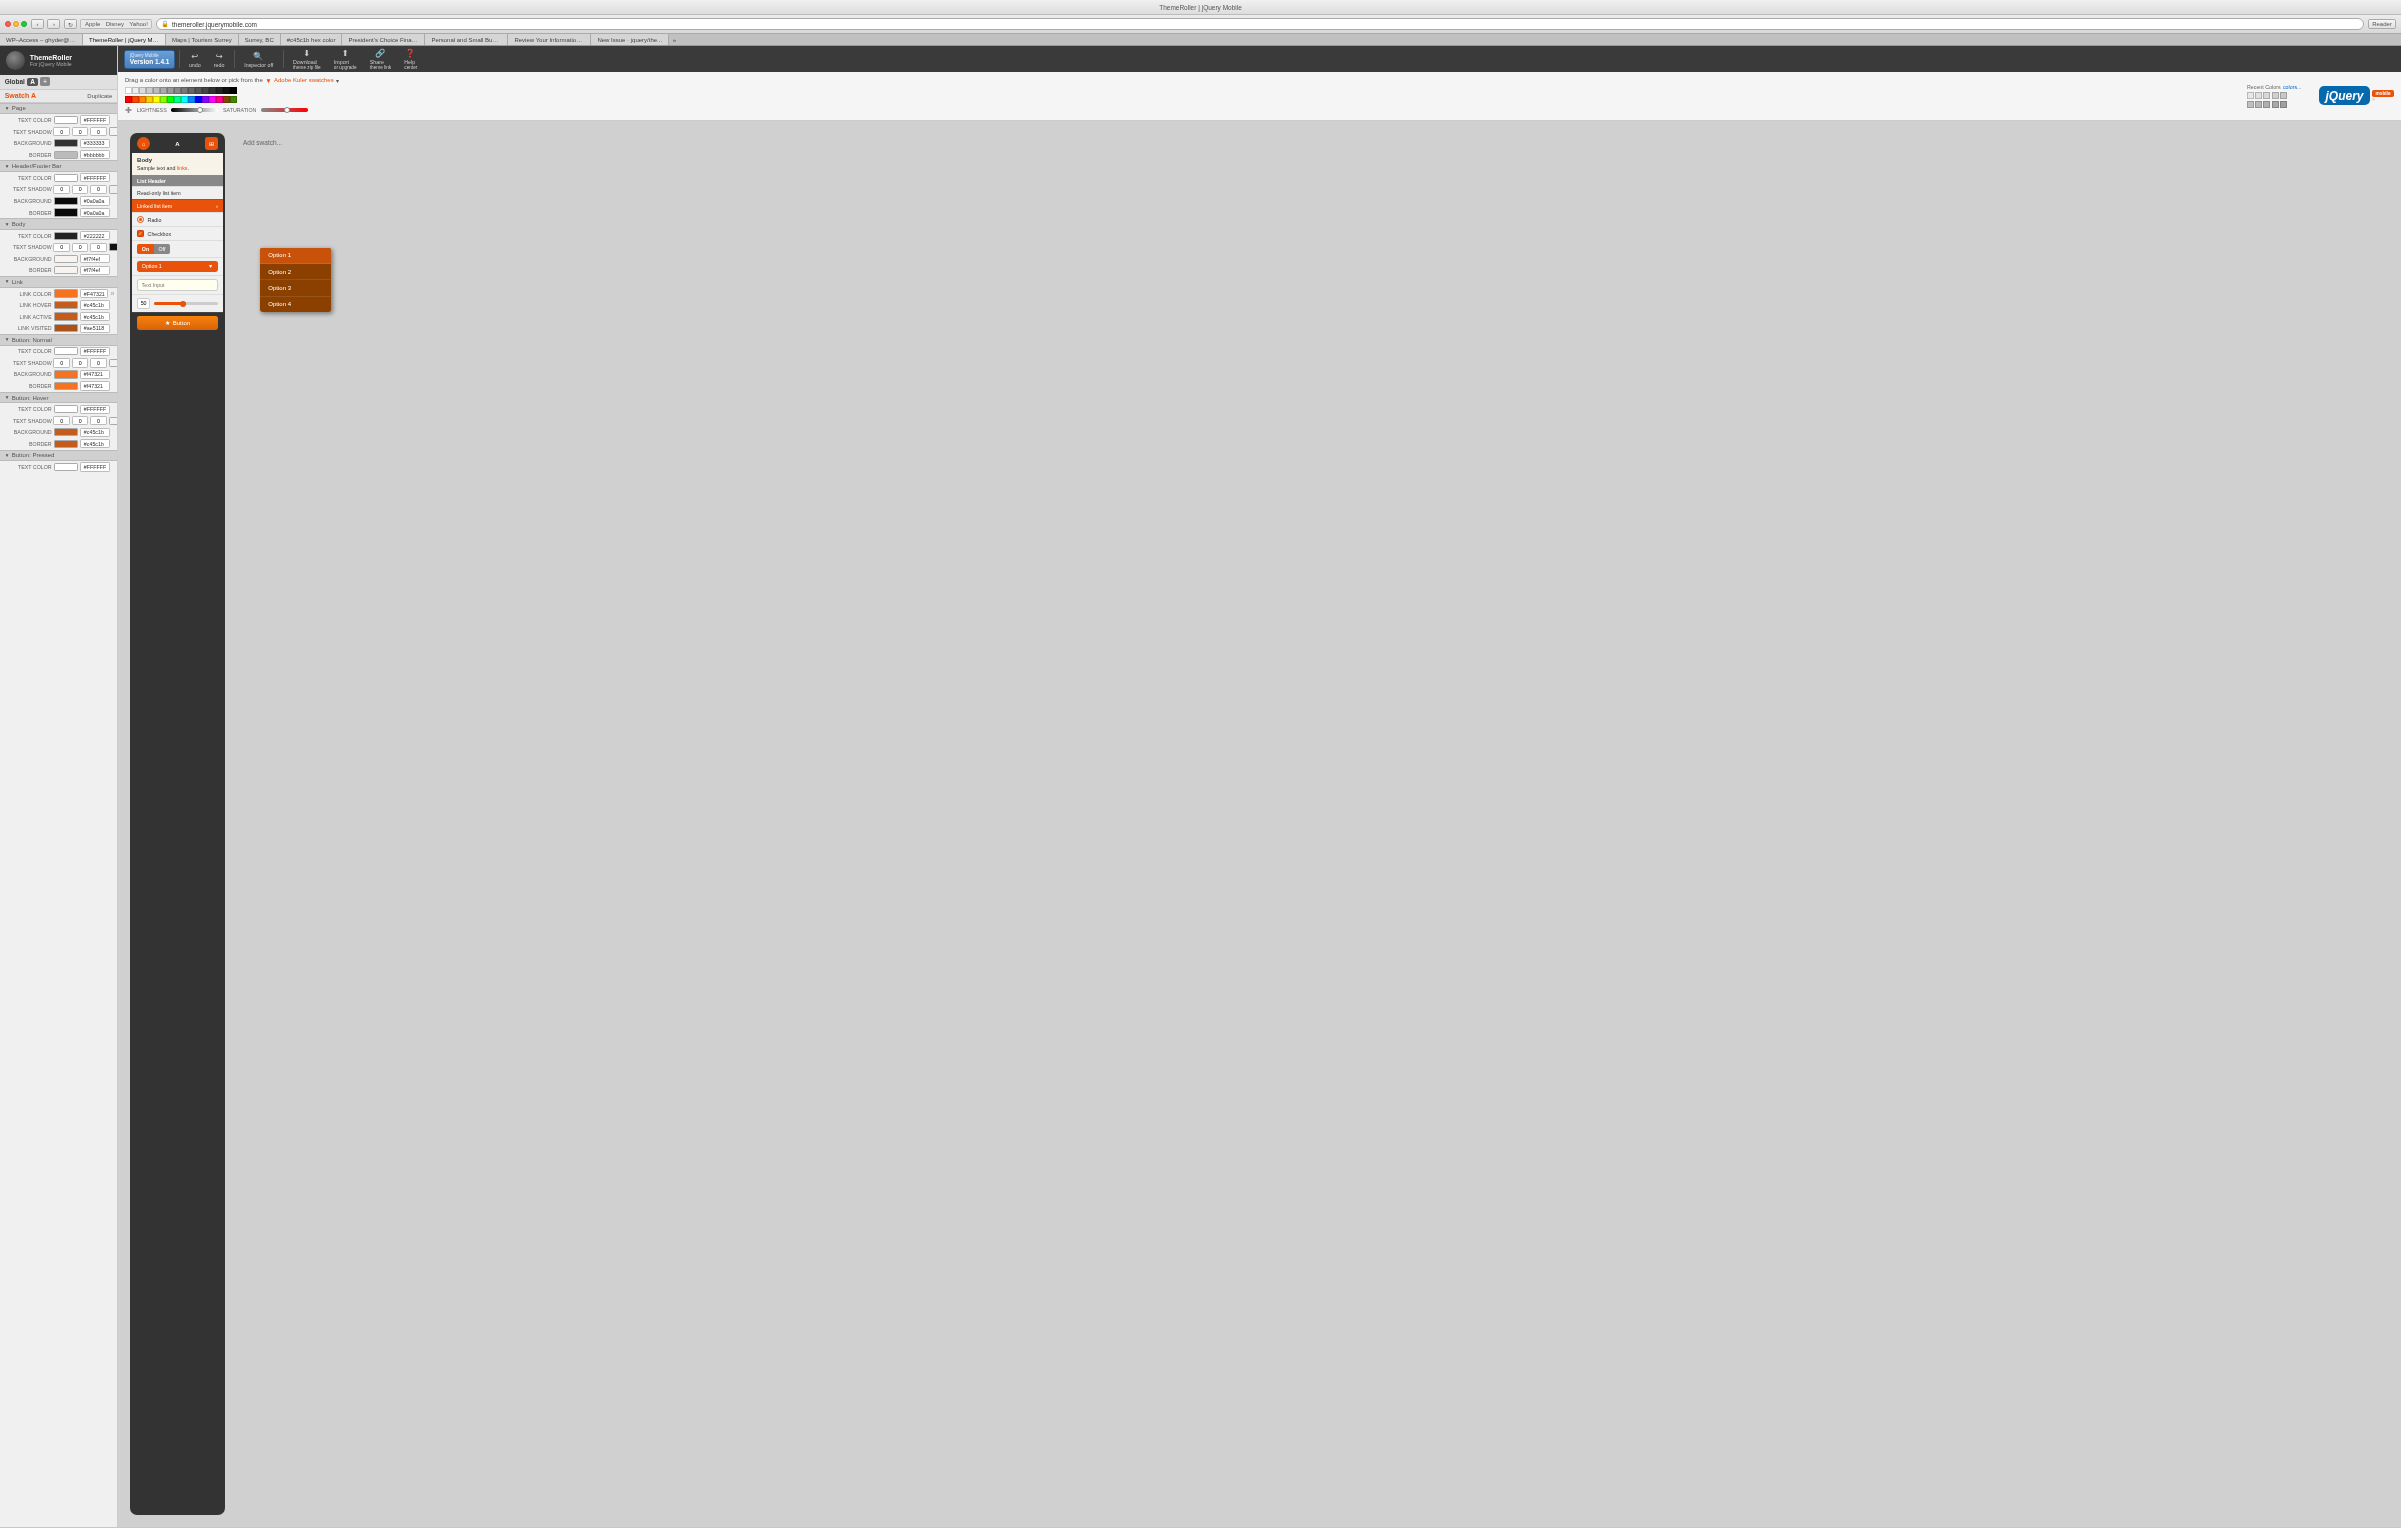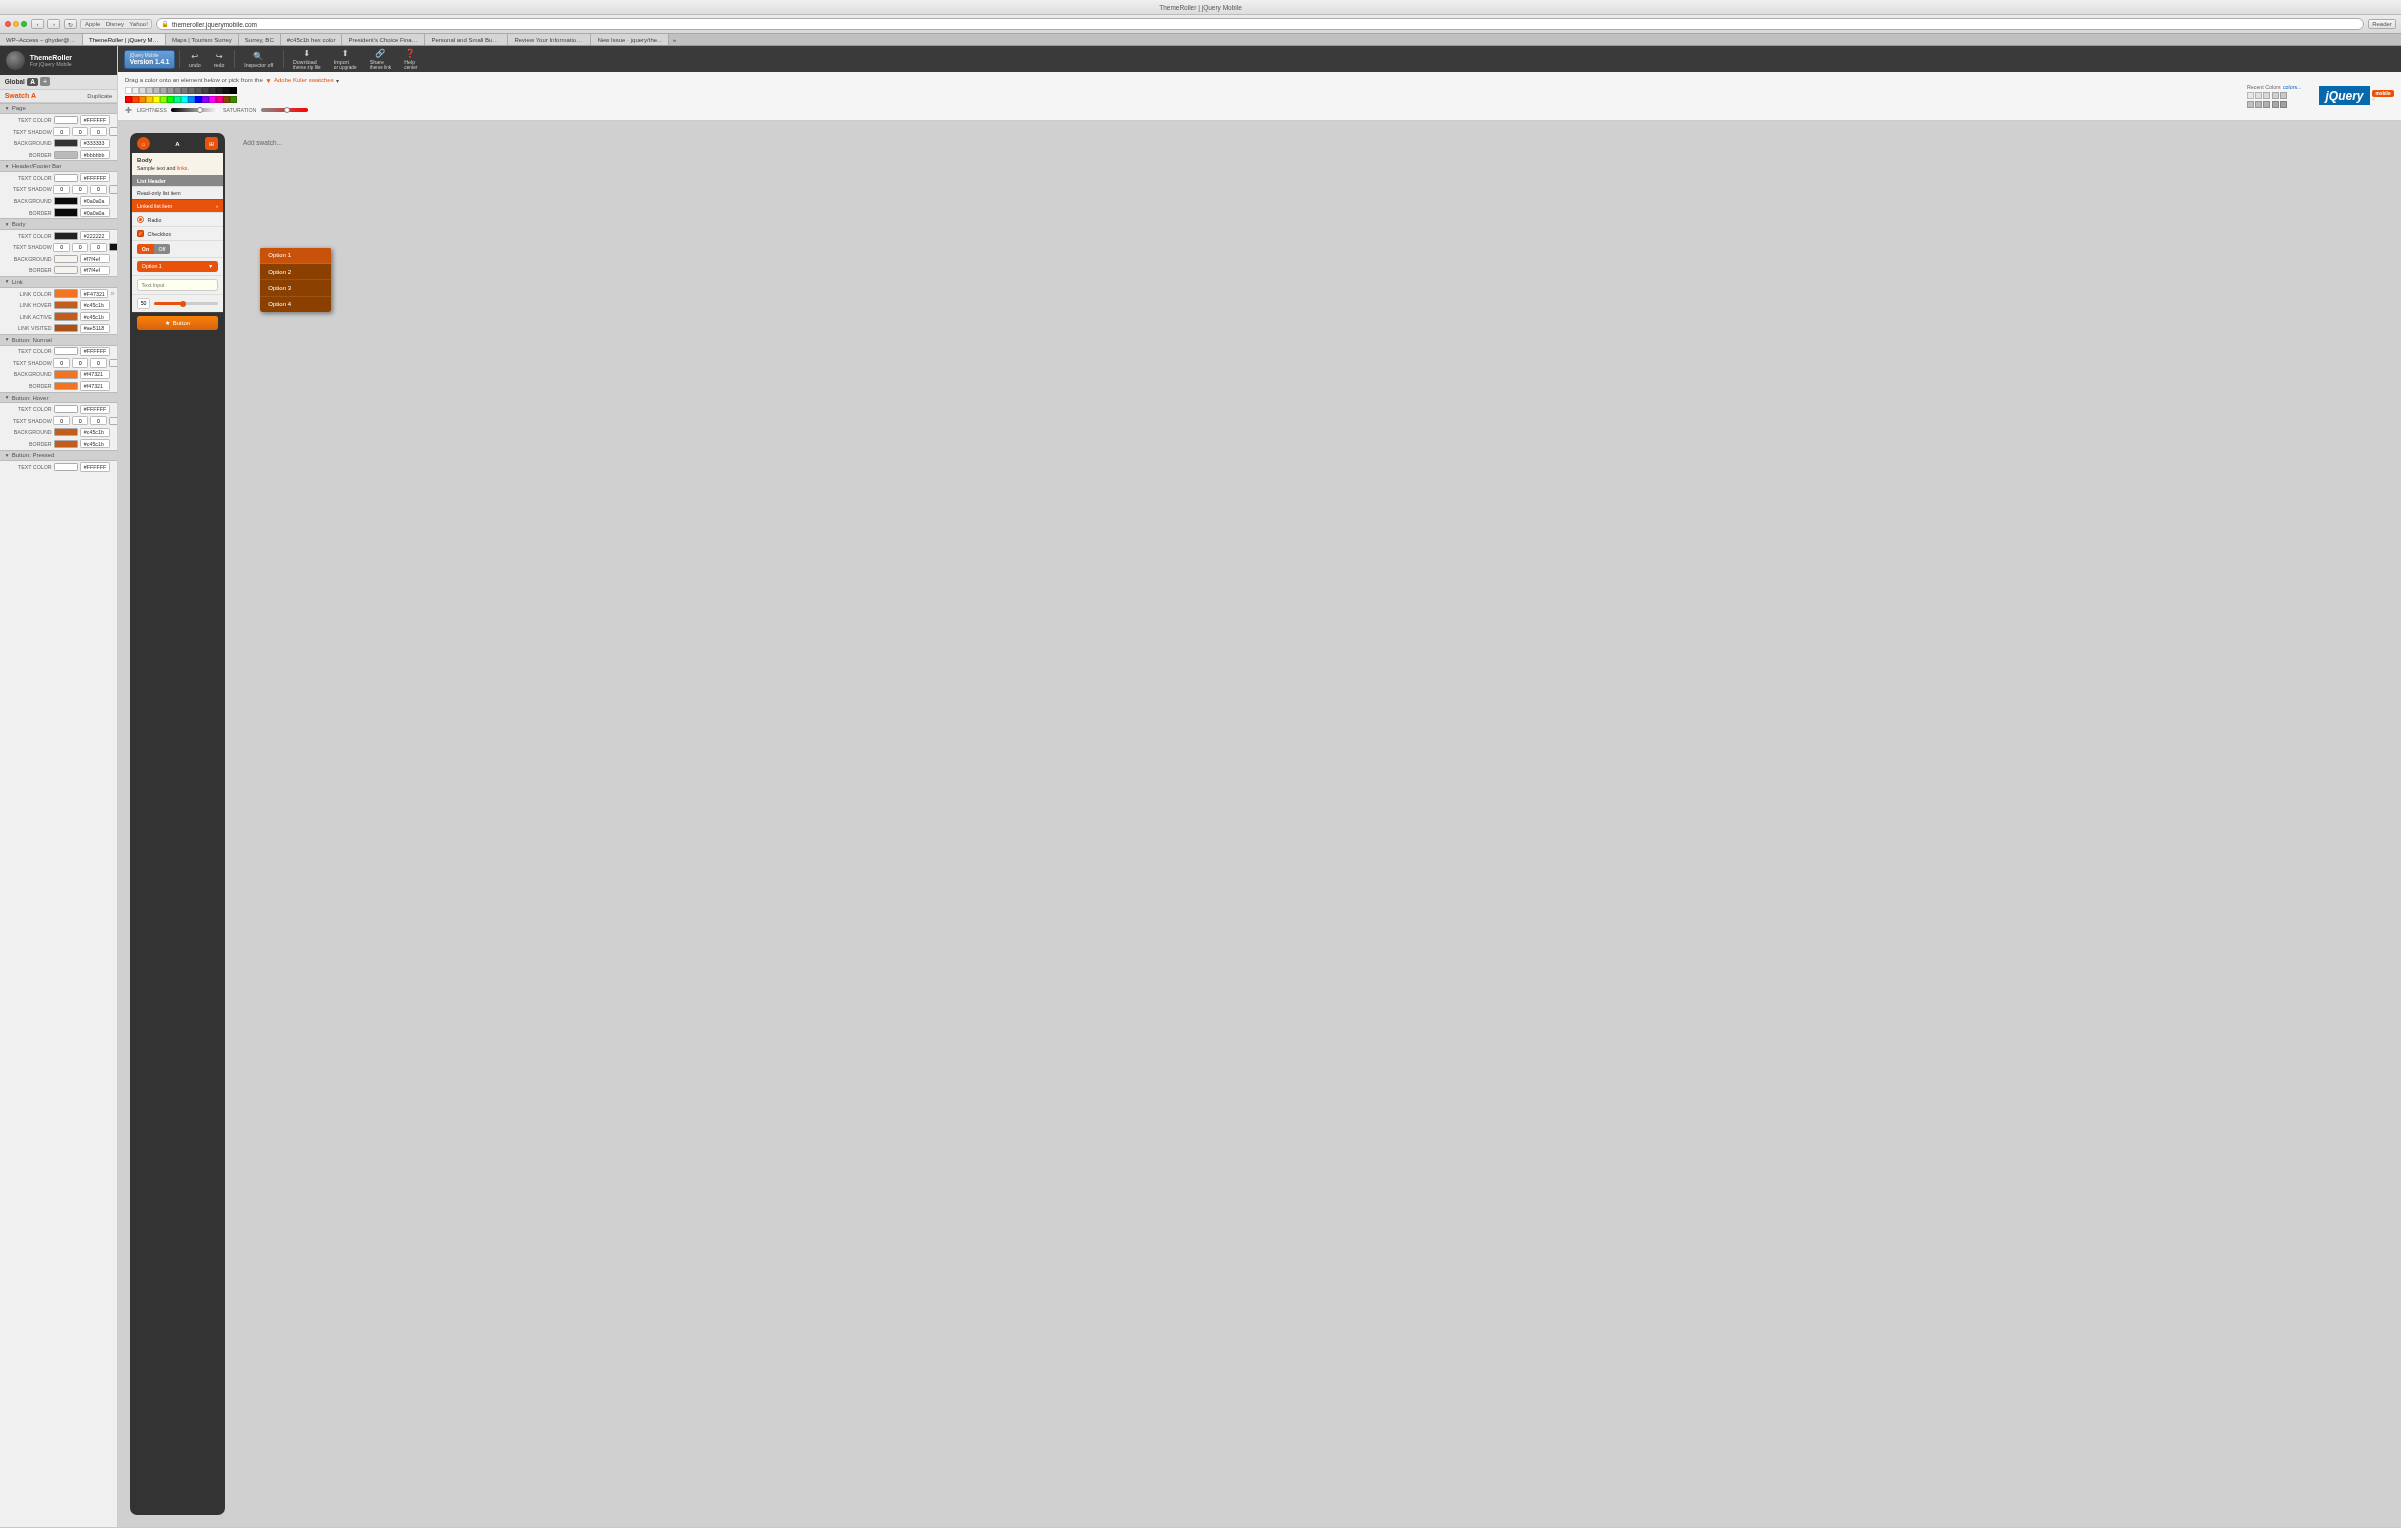--- a/index.html
+++ b/index.html
@@ -501,21 +501,21 @@
           <div class="color-cell" style="background:#c8c8c8;"></div>
           <div class="color-cell" style="background:#c0c0c0;"></div>
           <div class="color-cell" style="background:#b8b8b8;"></div>
           <div class="color-cell" style="background:#b0b0b0;"></div>
           <div class="color-cell" style="background:#a8a8a8;"></div>
           <div class="color-cell" style="background:#a0a0a0;"></div>
         </div>
       </div>
 
       <div style="display:flex;align-items:center;margin-left:12px;">
-        <div style="background:#0769AD;padding:2.4px 6px;border-radius:0;">
+        <div style="background:#0769AD;padding:2.4px 6px;border-radius:5px;">
           <span style="color:white;font-size:12px;font-weight:bold;font-style:italic;">jQuery</span>
         </div>
         <div style="margin-left:2.4px;">
           <div style="background:#e8520a;color:white;font-size:4.7px;padding:1.2px 3.5px;border-radius:1.8px;font-weight:bold;">mobile</div>
           <div style="font-size:4.1px;color:#aaa;">®</div>
         </div>
       </div>
     </div>
 
     <div class="preview-area">

